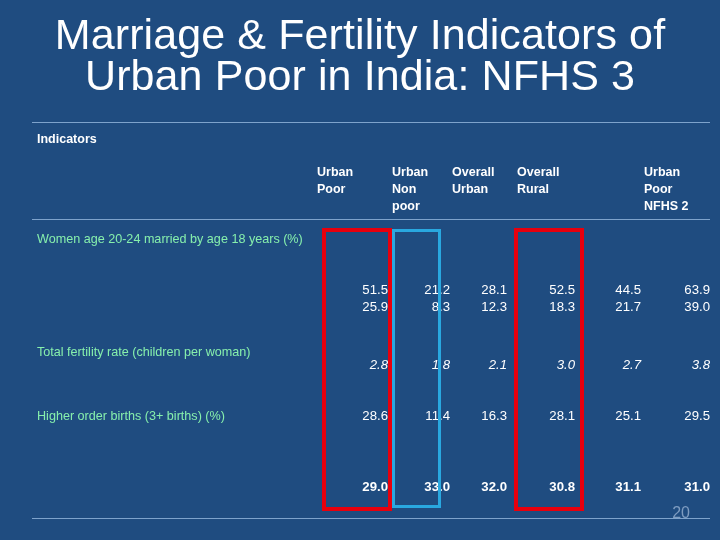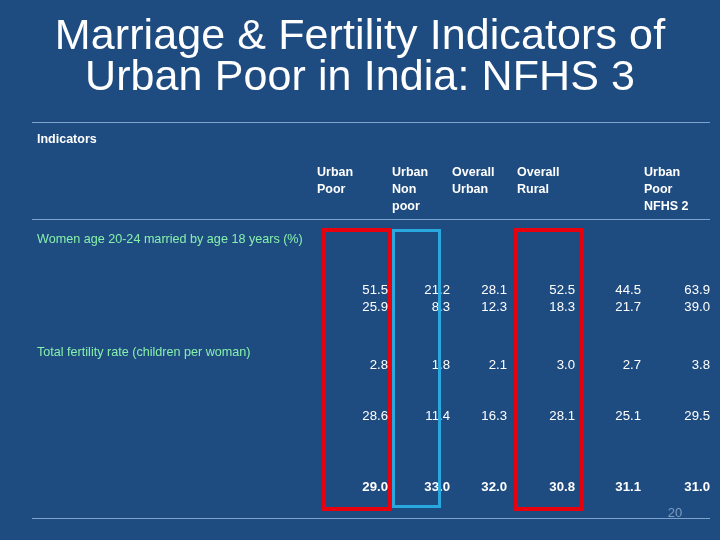--- a/index.html
+++ b/index.html
@@ -132,21 +132,21 @@
   #row-4 { top: 224px; height: 74px; }
 
   #row-0 .row-label { top: 9px; }
   #row-1 .row-label { top: 6px; }
   #row-2 .row-label { top: 8px; }
   #row-3 .row-label { top: 14px; }
   #row-4 .row-label { top: 5px; }
 
   #row-0 .cell { top: 21px; margin-top: 40px; }
   #row-1 .cell { top: 20px; }
-  #row-2 .cell { top: 22px; }
+  #row-2 .cell { top: 22px; font-style: italic; }
   #row-3 .cell { top: 15px; }
   #row-4 .cell { top: 34px; font-weight: bold; }
 
   
   .highlight {
     position: absolute;
     box-sizing: border-box;
     background: transparent;
     pointer-events: none;
   }
@@ -171,23 +171,23 @@
     height: 283px;
     border: 4px solid #E8000D;
   }
 
   
   #slide-number {
     position: absolute;
     left: 660px;
     top: 506px;
     width: 30px;
-    text-align: center;
+    text-align: right;
     color: #7E9CC0;
-    font-size: 13px;
+    font-size: 16px;
     line-height: 13px;
   }
 </style>
 </head>
 <body>
 
 <div id="slide">
 
   <div id="slide-title">Marriage &amp; Fertility Indicators of Urban Poor in India: NFHS 3</div>
 
@@ -256,20 +256,21 @@
         <div class="row-label">Total fertility rate (children per woman)</div>
         <div class="cell c0">2.8</div>
         <div class="cell c1">1.8</div>
         <div class="cell c2">2.1</div>
         <div class="cell c3">3.0</div>
         <div class="cell c4">2.7</div>
         <div class="cell c5">3.8</div>
       </div>
 
       <div class="row" id="row-3">
+        <div class="row-label">Higher order births (3+ births) (%)</div>
         <div class="cell c0">28.6</div>
         <div class="cell c1">11.4</div>
         <div class="cell c2">16.3</div>
         <div class="cell c3">28.1</div>
         <div class="cell c4">25.1</div>
         <div class="cell c5">29.5</div>
       </div>
 
       <div class="row" id="row-4">
         <div class="cell c0">29.0</div>

